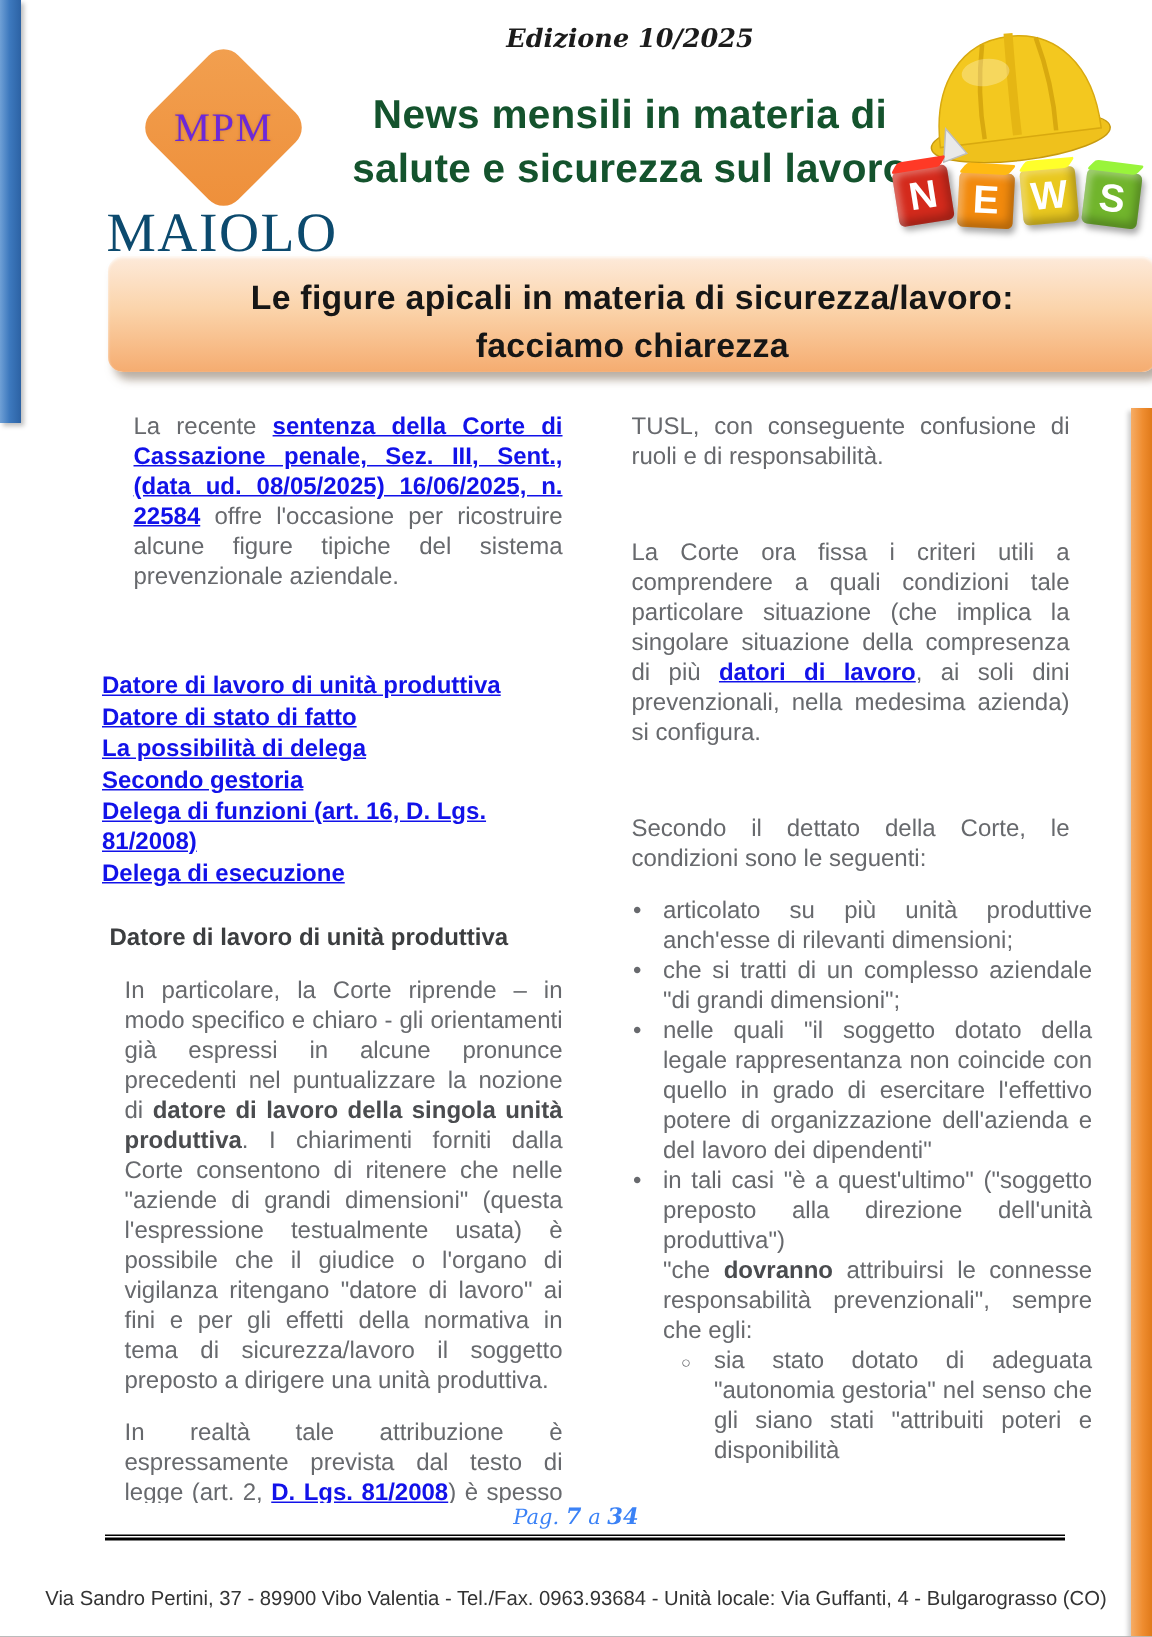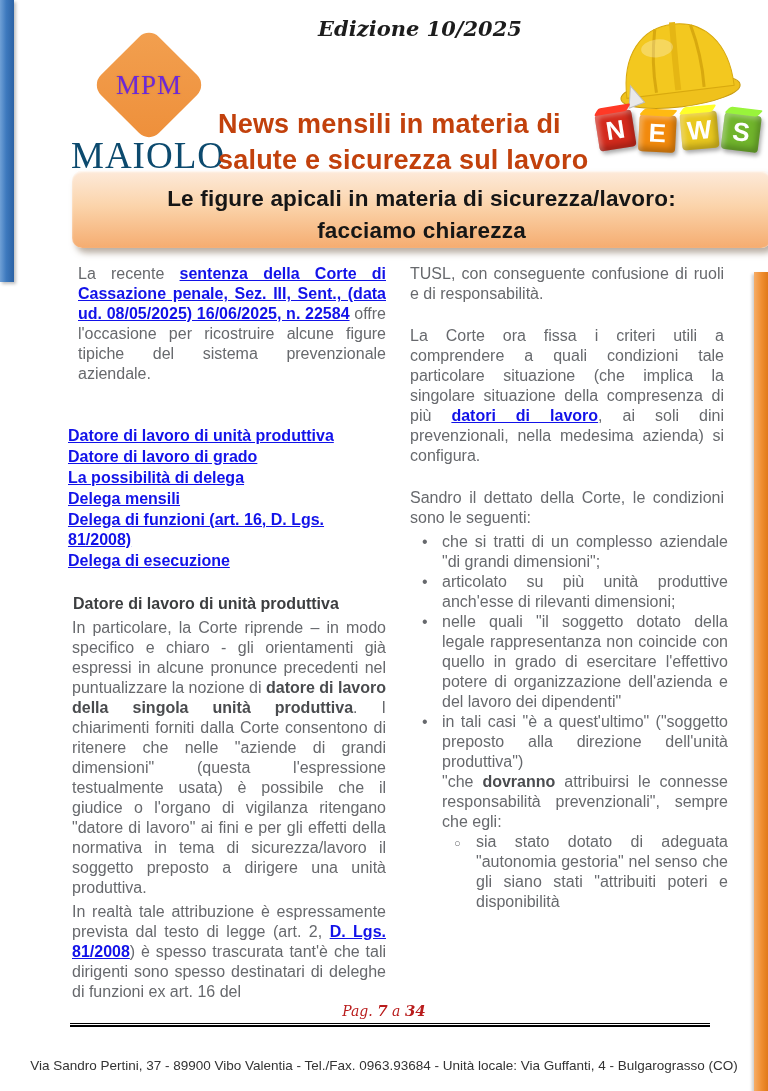--- a/index.html
+++ b/index.html
@@ -16,21 +16,21 @@
   }
   .bar-right{
     position:absolute;right:0;top:272px;width:14px;height:819px;
     background:linear-gradient(to right,#f6ad67 0%,#ef8d30 55%,#e07a1a 100%);
     box-shadow:-2px 2px 3px rgba(0,0,0,0.2);
   }
   
   .edition{
     position:absolute;left:280px;top:16px;width:280px;text-align:center;
     font-family:"DejaVu Serif", serif;font-style:italic;font-weight:bold;
-    font-size:21px;color:#1c1c1c;
+    font-size:17px;color:#1c1c1c;
   }
   .logo{position:absolute;left:58px;top:26px;width:180px;text-align:center;}
   .diamond{
     position:absolute;left:50px;top:18px;width:82px;height:82px;
     background:linear-gradient(135deg,#f2a050 0%,#ee8f3a 100%);
     border-radius:14px;transform:rotate(45deg);
   }
   .diamond-label{
     position:absolute;left:50px;top:18px;width:82px;height:82px;
     display:flex;align-items:center;justify-content:center;
@@ -40,24 +40,23 @@
   .logo-name{
     position:absolute;left:0;top:108px;width:180px;
     font-family:"Liberation Serif", serif;font-size:37px;color:#0c4a6e;
     letter-spacing:1px;
   }
   .logo-sub{
     position:absolute;left:0;top:148px;width:180px;
     font-family:"Liberation Serif", serif;font-size:12.5px;color:#222;
   }
   .main-title{
-    position:absolute;left:218px;top:58px;width:404px;
-    font-size:27px;font-weight:bold;color:#c2410c;line-height:1.35;
+    position:absolute;left:218px;top:58px;width:404px;text-align:center;
+    font-size:27px;font-weight:bold;color:#14532d;line-height:1.35;
     letter-spacing:0.2px;
-    margin-top:48px;
   }
   
   .news-art{position:absolute;left:592px;top:8px;width:172px;height:158px;}
   .hat{position:absolute;left:10px;top:0;}
   .cubes{position:absolute;left:0;top:104px;width:172px;display:flex;justify-content:center;gap:5px;}
   .cube{
     width:37px;height:37px;display:flex;align-items:center;justify-content:center;
     color:#fff;font-weight:bold;font-size:26px;position:relative;
     border-radius:4px;box-shadow:2px 3px 4px rgba(0,0,0,0.35), inset -3px -4px 6px rgba(0,0,0,0.25), inset 3px 3px 5px rgba(255,255,255,0.35);
   }
@@ -79,41 +78,41 @@
   }
   .banner div{
     font-size:22.5px;font-weight:bold;color:#161616;line-height:1.45;text-align:center;
     letter-spacing:0.2px;
   }
   
   .columns{position:absolute;left:68px;top:260px;width:662px;height:742px;overflow:hidden;}
   .col{position:absolute;top:0;width:322px;color:#67696d;font-size:16px;line-height:20px;text-align:justify;}
   .col-left{left:0;}
   .col-right{left:338px;}
-  .col p{margin:4px;}
+  .col p{margin:15px;}
   .gap-lg{height:38px;}
   .gap-md{height:22px;}
   .gap-sm{height:14px;}
   a.doclink, .doclink{
     color:#1212e9;font-weight:bold;text-decoration:underline;cursor:pointer;
   }
   .toc div{margin:0 0 1px 0;text-align:left;}
   .sec-head{font-weight:bold;color:#3c3e40;padding-left:5px;text-align:left;}
   .indent1{padding-left:6px;}
   b.inkbold{color:#4a4c4f;}
   ul.blts{list-style:none;margin:0;padding:0;}
   ul.blts li{position:relative;padding-left:36px;margin:0;}
   ul.blts li::before{content:"\2022";position:absolute;left:16px;top:0;color:#67696d;}
   .blt-cont{padding-left:36px;}
   .subblt{position:relative;padding-left:70px;}
   .subblt::before{content:"\25CB";position:absolute;left:48px;top:1px;font-size:11px;color:#67696d;}
   
   .pagenum{
     position:absolute;left:64px;top:1002px;width:640px;text-align:center;
-    font-family:"DejaVu Serif", serif;font-style:italic;font-size:14px;color:#b91c1c;
+    font-family:"DejaVu Serif", serif;font-style:italic;font-size:14px;color:#3b82f6;
   }
   .pagenum b{font-size:15px;}
   .footer-rule{
     position:absolute;left:70px;top:1023px;width:640px;height:0;
     border-top:1px solid #000;border-bottom:2px solid #000;padding-top:1px;
   }
   .footer-company{
     position:absolute;left:64px;top:1029px;width:640px;text-align:center;
     font-family:"DejaVu Serif", serif;font-style:italic;font-weight:bold;
     font-size:20px;color:#0c0c0c;
@@ -180,47 +179,47 @@
 
   <div class="columns">
 
     <div class="col col-left">
       <p class="indent1">
         <span>La recente </span><a class="doclink">sentenza della Corte di Cassazione penale, Sez. III, Sent., (data ud. 08/05/2025) 16/06/2025, n. 22584</a><span> offre l'occasione per ricostruire alcune figure tipiche del sistema prevenzionale aziendale.</span>
       </p>
       <div class="gap-lg"></div>
       <div class="toc">
         <div><a class="doclink">Datore di lavoro di unità produttiva</a></div>
-        <div><a class="doclink">Datore di lavoro di grado</a></div>
+        <div><a class="doclink">Datore di stato di fatto</a></div>
         <div><a class="doclink">La possibilità di delega</a></div>
-        <div><a class="doclink">Delega mensili</a></div>
+        <div><a class="doclink">Secondo gestoria</a></div>
         <div><a class="doclink">Delega di funzioni (art. 16, D. Lgs. 81/2008)</a></div>
         <div><a class="doclink">Delega di esecuzione</a></div>
       </div>
       <div class="gap-md"></div>
       <div class="sec-head">Datore di lavoro di unità produttiva</div>
       <p>
         <span>In particolare, la Corte riprende – in modo specifico e chiaro - gli orientamenti già espressi in alcune pronunce precedenti nel puntualizzare la nozione di </span><b class="inkbold">datore di lavoro della singola unità produttiva</b><span>. I chiarimenti forniti dalla Corte consentono di ritenere che nelle "aziende di grandi dimensioni" (questa l'espressione testualmente usata) è possibile che il giudice o l'organo di vigilanza ritengano "datore di lavoro" ai fini e per gli effetti della normativa in tema di sicurezza/lavoro il soggetto preposto a dirigere una unità produttiva.</span>
       </p>
       <p>
         <span>In realtà tale attribuzione è espressamente prevista dal testo di legge (art. 2, </span><a class="doclink">D. Lgs. 81/2008</a><span>) è spesso trascurata tant'è che tali dirigenti sono spesso destinatari di deleghe di funzioni ex art. 16 del</span>
       </p>
     </div>
 
     <div class="col col-right">
       <p>TUSL, con conseguente confusione di ruoli e di responsabilità.</p>
       <div class="gap-sm"></div>
       <p>
         <span>La Corte ora fissa i criteri utili a comprendere a quali condizioni tale particolare situazione (che implica la singolare situazione della compresenza di più </span><a class="doclink">datori di lavoro</a><span>, ai soli dini prevenzionali, nella medesima azienda) si configura.</span>
       </p>
       <div class="gap-sm"></div>
-      <p>Sandro il dettato della Corte, le condizioni sono le seguenti:</p>
+      <p>Secondo il dettato della Corte, le condizioni sono le seguenti:</p>
       <ul class="blts">
+        <li>articolato su più unità produttive anch'esse di rilevanti dimensioni;</li>
         <li>che si tratti di un complesso aziendale "di grandi dimensioni";</li>
-        <li>articolato su più unità produttive anch'esse di rilevanti dimensioni;</li>
         <li>nelle quali "il soggetto dotato della legale rappresentanza non coincide con quello in grado di esercitare l'effettivo potere di organizzazione dell'azienda e del lavoro dei dipendenti"</li>
         <li>in tali casi "è a quest'ultimo" ("soggetto preposto alla direzione dell'unità produttiva")</li>
       </ul>
       <div class="blt-cont">
         <span>"che </span><b class="inkbold">dovranno</b><span> attribuirsi le connesse responsabilità prevenzionali", sempre che egli:</span>
       </div>
       <div class="subblt">sia stato dotato di adeguata "autonomia gestoria" nel senso che gli siano stati "attribuiti poteri e disponibilità</div>
     </div>
 
   </div>

